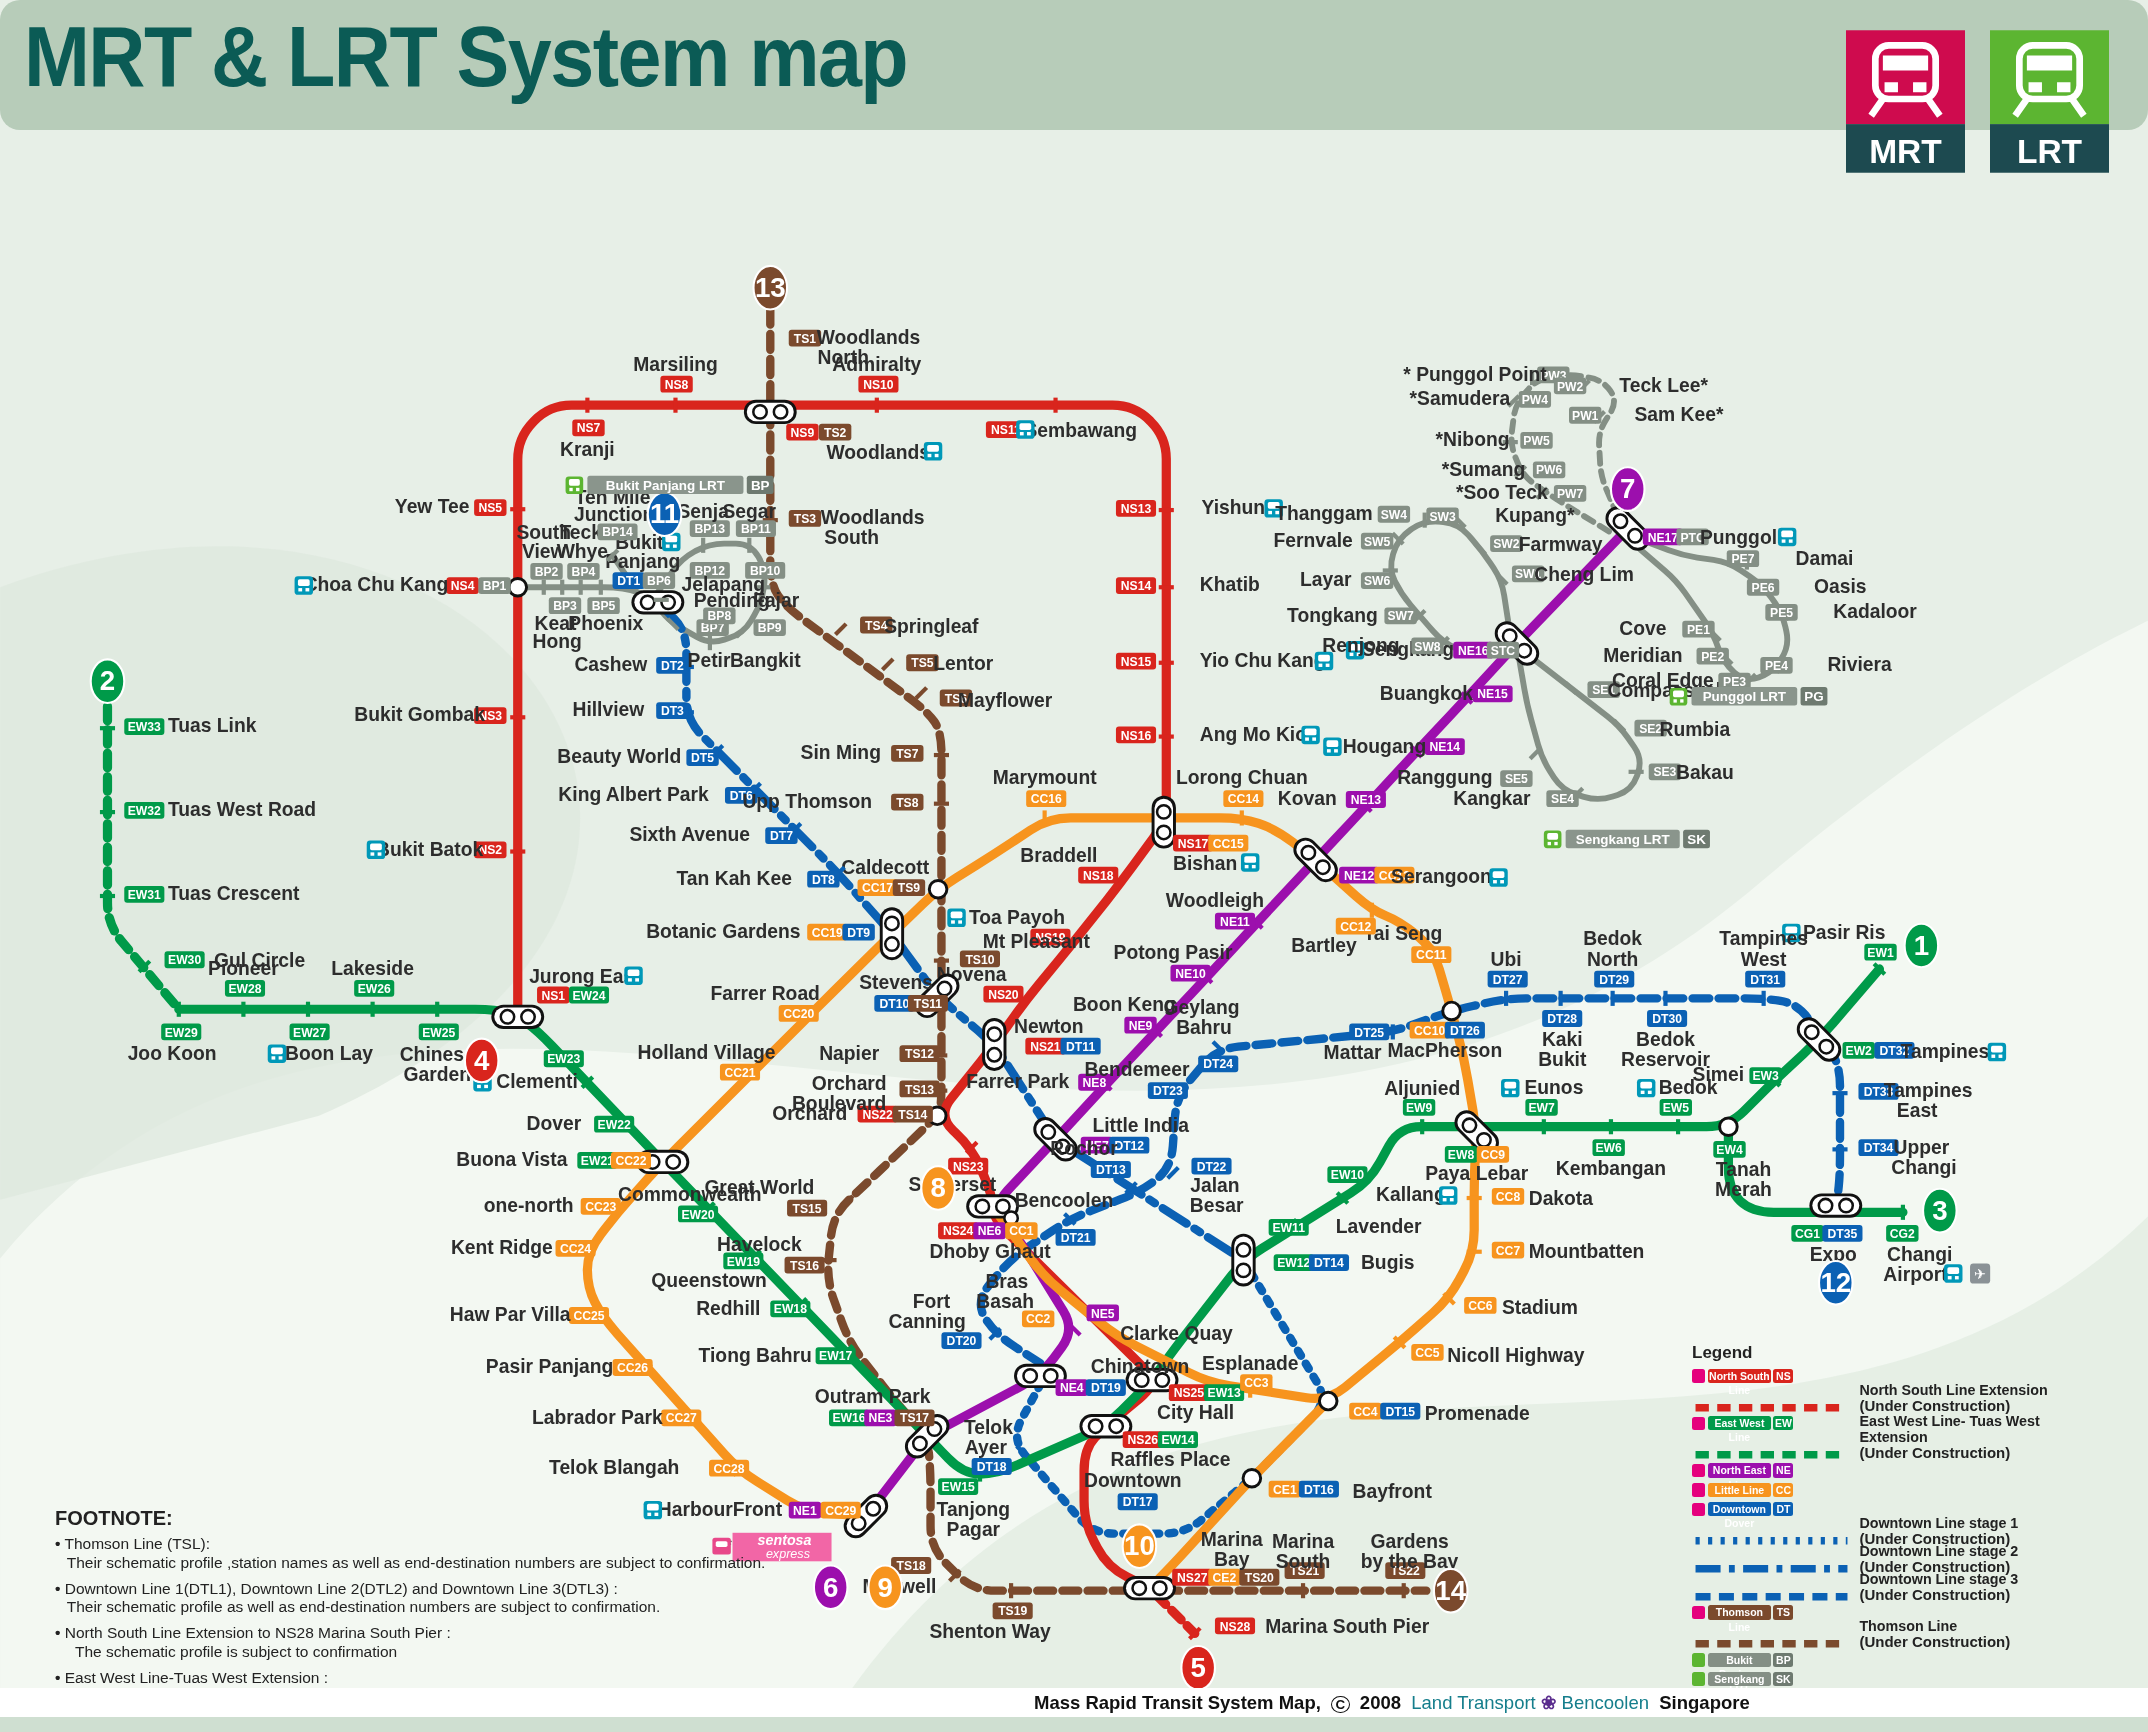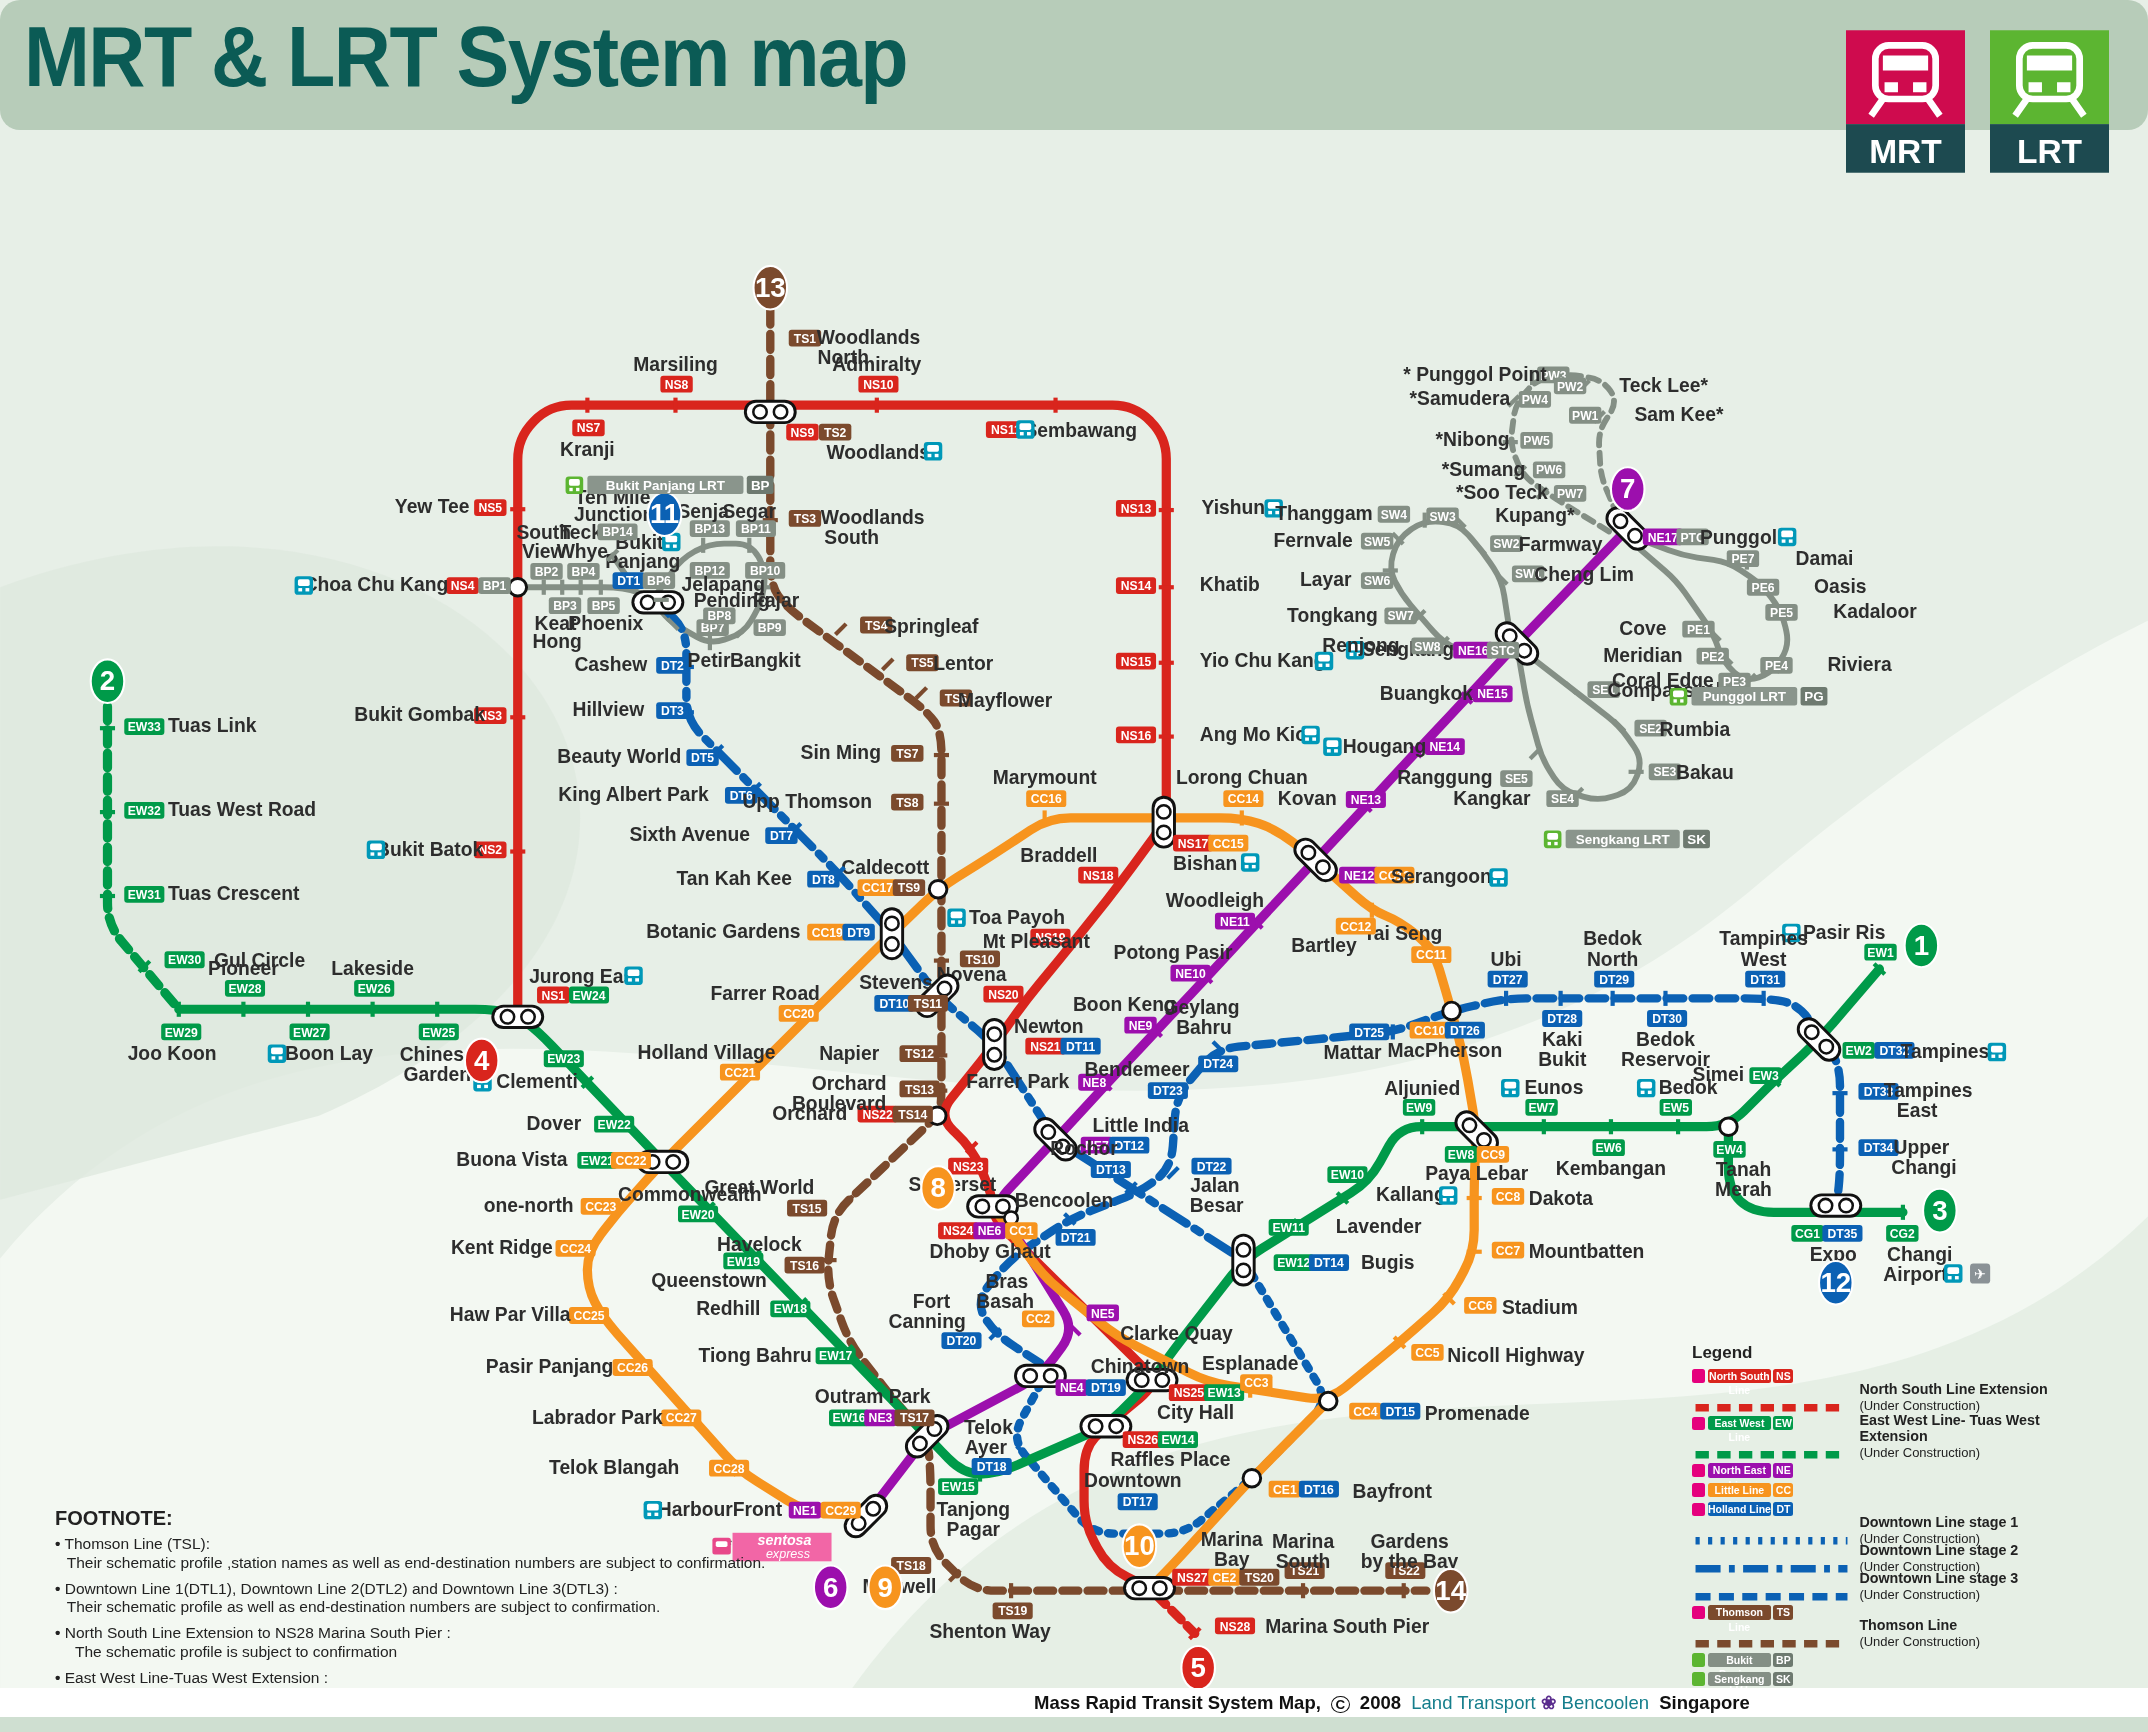--- a/index.html
+++ b/index.html
@@ -15,21 +15,21 @@
   #legend{position:absolute;left:1692px;top:1343px;width:394px;color:#222;}
   #legend .lh{font-weight:700;font-size:17px;margin-bottom:3.4px;}
   .lrow{display:flex;align-items:center;height:19.3px;}
   .lrow2{display:flex;align-items:flex-end;height:28px;}
   .chipbar{display:inline-block;width:63px;height:14.3px;border-radius:2.5px;color:#fff;
            font-size:10.5px;font-weight:700;text-align:center;line-height:14.3px;margin:0 2.5px;}
   .chipcode{display:inline-block;min-width:20px;height:14.3px;border-radius:2.5px;color:#fff;
            font-size:10.5px;font-weight:700;text-align:center;line-height:14.3px;}
   .licon{display:inline-block;width:13.4px;height:13.4px;border-radius:2.5px;position:relative;}
   .ltext{font-size:14.3px;font-weight:700;line-height:16px;margin-left:8.4px;}
-  .ltext .sub{font-weight:400;font-size:13px;}
+  .ltext .sub{font-weight:700;font-size:15px;}
   #footer{position:absolute;left:0;top:1688px;width:2148px;height:28.5px;background:#fff;}
   #footerin{position:absolute;left:1034px;top:4.2px;font-size:18.5px;font-weight:700;color:#111;white-space:nowrap;}
   #footerin .lta{color:#157e8c;font-weight:400;}
   #footerin .rib{color:#5b2d8e;font-weight:700;}
   #bottomstrip{position:absolute;left:0;top:1717px;width:2148px;height:16px;background:#cfdfd1;}
   svg text{font-family:"Liberation Sans",sans-serif;}
 </style>
 </head>
 <body>
 
@@ -1576,21 +1576,21 @@
           <span class="chipbar" style="background:#9c0fad">North East Line</span>
           <span class="chipcode" style="background:#9c0fad">NE</span>
         </div>
         <div class="lrow">
           <span class="licon" style="background:#e5007d"></span>
           <span class="chipbar" style="background:#f7941e">Little Line</span>
           <span class="chipcode" style="background:#f7941e">CC</span>
         </div>
         <div class="lrow">
           <span class="licon" style="background:#e5007d"></span>
-          <span class="chipbar" style="background:#0b61b4">Holland Line</span>
+          <span class="chipbar" style="background:#0b61b4">Downtown Dover</span>
           <span class="chipcode" style="background:#0b61b4">DT</span>
         </div>
         <div class="lrow2">
           <svg width="159" height="11.7" style="flex:none" viewBox="0 0 190 14">
             <line x1="4" y1="7" x2="186" y2="7" stroke="#0b61b4" stroke-width="9" stroke-dasharray="5,10"></line>
           </svg>
           <span class="ltext">Downtown Line  stage 1<br><span class="sub">(Under Construction)</span></span>
         </div>
         <div class="lrow2">
           <svg width="159" height="11.7" style="flex:none" viewBox="0 0 190 14">

